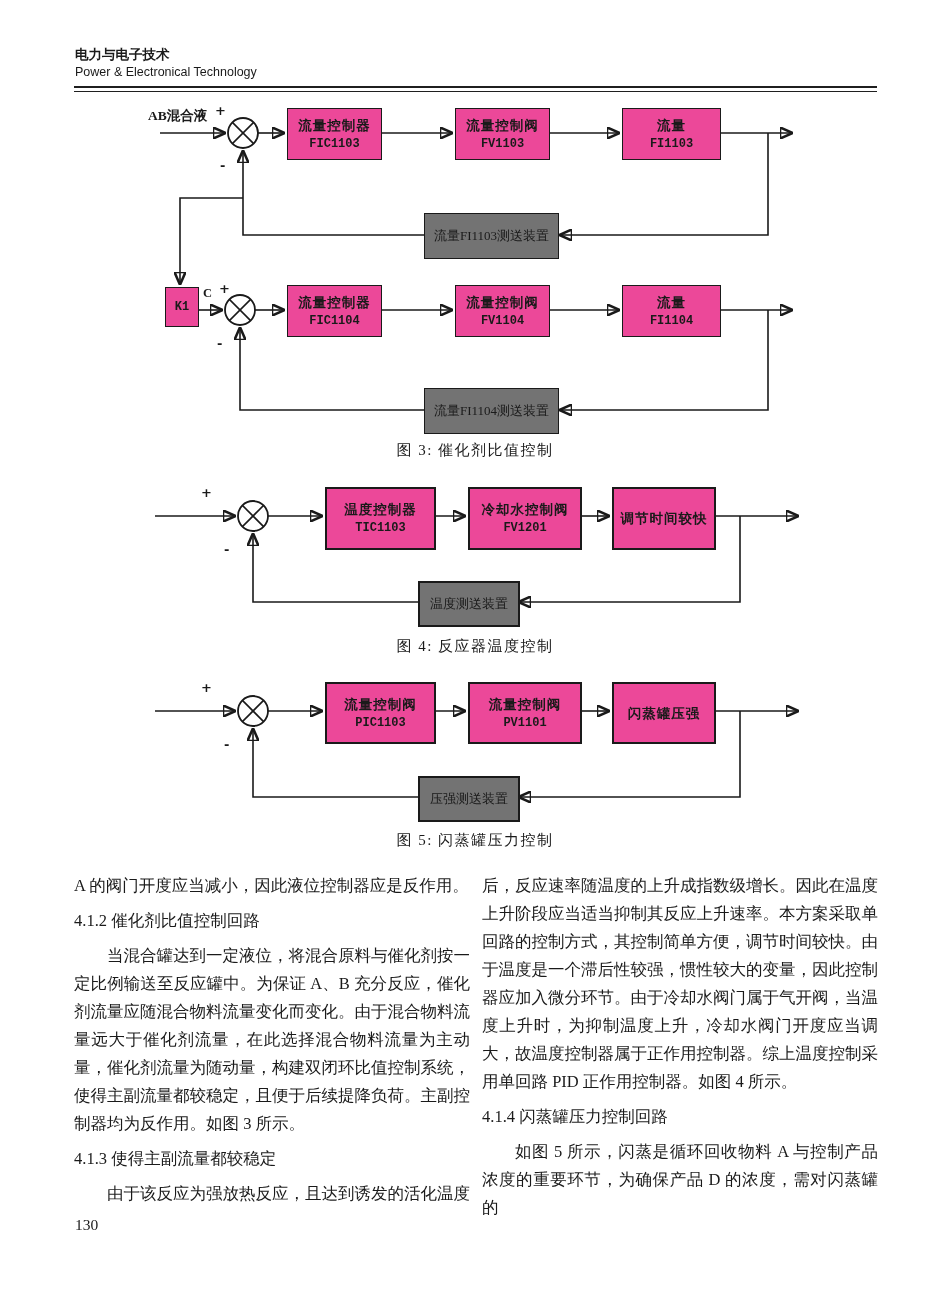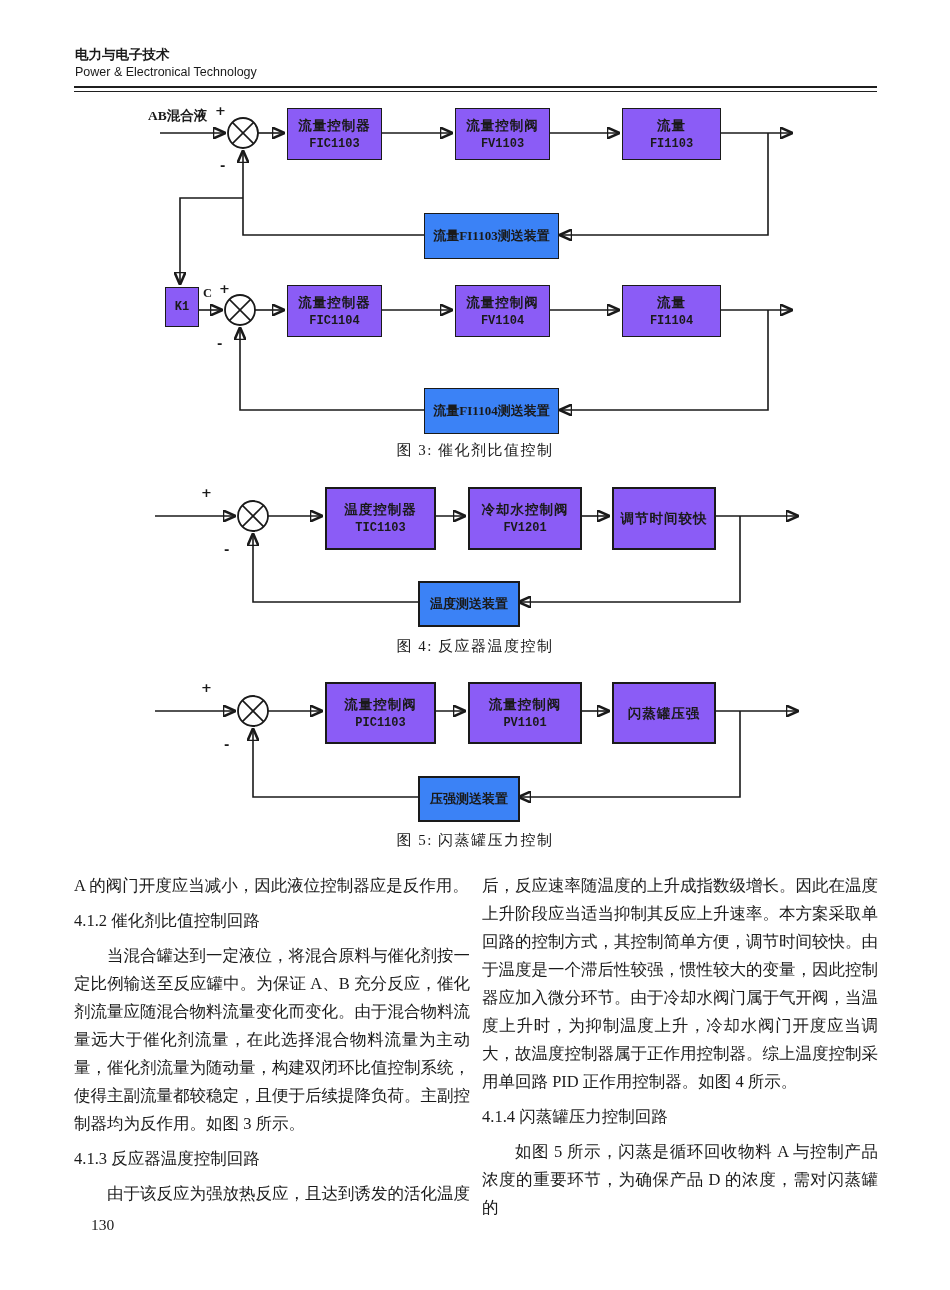--- a/index.html
+++ b/index.html
@@ -16,41 +16,41 @@
   .hdr-en { font-family:"Liberation Sans", sans-serif; font-size:12.5px; line-height:17px; }
   .hdr-right { text-align:right; }
   .dbl-rule { position:absolute; left:74px; top:86px; width:803px; height:3px;
     border-top:2.5px solid #1f1f1f; border-bottom:1.5px solid #1f1f1f; }
 
   
   svg.diag { position:absolute; }
   svg.diag path, svg.diag line { stroke:#1a1a1a; stroke-width:1.6; fill:none; }
   svg.diag circle { stroke:#1a1a1a; stroke-width:1.8; fill:#ffffff; }
   .blk {
-    position:absolute; border:1.6px solid #1a1a1a; background:#8b5cf6;
+    position:absolute; border:1.6px solid #1a1a1a; background:#ec4899;
     display:flex; flex-direction:column; align-items:center; justify-content:center;
     text-align:center;
   }
   .blk.thick { border-width:2.2px; }
   .blk .cn { font-size:13.5px; font-weight:bold; line-height:17px; letter-spacing:1px; }
   .blk .tag { font-size:12px; font-weight:bold; font-family:"Liberation Mono", monospace; line-height:15px; margin-top:3px; letter-spacing:0; }
-  .fb { position:absolute; border:1.6px solid #1a1a1a; background:#3b82f6;
+  .fb { position:absolute; border:1.6px solid #1a1a1a; background:#737373;
     display:flex; align-items:center; justify-content:center;
-    font-size:13px; font-weight:bold; text-align:center; }
+    font-size:13px; font-weight:normal; text-align:center; }
   .fb.thick { border-width:2.2px; }
   .sign { position:absolute; font-weight:bold; font-size:13px; font-family:"DejaVu Sans", sans-serif; }
   .lbl  { position:absolute; font-weight:bold; font-size:13.5px; }
   .cap  { position:absolute; left:0; width:950px; text-align:center; font-size:15px; letter-spacing:1.5px; }
 
   
   .col { position:absolute; width:396px; font-size:16.5px; line-height:28px; text-align:justify; }
   .col p { margin:0; }
   .col p.ind { text-indent:2em; }
   .col p.sec { margin:7px 0; text-align:left; }
-  .pagenum { position:absolute; font-size:15.5px; font-family:"Liberation Serif", serif;margin-left:16px; }
+  .pagenum { position:absolute; font-size:15.5px; font-family:"Liberation Serif", serif; }
 </style>
 </head>
 <body>
 
 <div class="page">
 
   <div class="abs" style="left:75px; top:46px;">
     <div class="hdr-cn">电力与电子技术</div>
     <div class="hdr-en">Power &amp; Electronical Technology</div>
   </div>
@@ -219,21 +219,21 @@
   <div class="fb thick" style="left:418px; top:776px; width:98px; height:42px;">
     <span>压强测送装置</span>
   </div>
 
   <div class="cap" style="top:831px;">图 5: 闪蒸罐压力控制</div>
 
   <div class="col" style="left:74px; top:872px;">
     <p>A 的阀门开度应当减小，因此液位控制器应是反作用。</p>
     <p class="sec">4.1.2 催化剂比值控制回路</p>
     <p class="ind">当混合罐达到一定液位，将混合原料与催化剂按一定比例输送至反应罐中。为保证 A、B 充分反应，催化剂流量应随混合物料流量变化而变化。由于混合物料流量远大于催化剂流量，在此选择混合物料流量为主动量，催化剂流量为随动量，构建双闭环比值控制系统，使得主副流量都较稳定，且便于后续提降负荷。主副控制器均为反作用。如图 3 所示。</p>
-    <p class="sec">4.1.3 反应器温度控制回路</p>
+    <p class="sec">4.1.3 使得主副流量都较稳定</p>
     <p class="ind">由于该反应为强放热反应，且达到诱发的活化温度</p>
   </div>
 
   <div class="col" style="left:482px; top:872px;">
     <p>后，反应速率随温度的上升成指数级增长。因此在温度上升阶段应当适当抑制其反应上升速率。本方案采取单回路的控制方式，其控制简单方便，调节时间较快。由于温度是一个滞后性较强，惯性较大的变量，因此控制器应加入微分环节。由于冷却水阀门属于气开阀，当温度上升时，为抑制温度上升，冷却水阀门开度应当调大，故温度控制器属于正作用控制器。综上温度控制采用单回路 PID 正作用控制器。如图 4 所示。</p>
     <p class="sec">4.1.4 闪蒸罐压力控制回路</p>
     <p class="ind">如图 5 所示，闪蒸是循环回收物料 A 与控制产品浓度的重要环节，为确保产品 D 的浓度，需对闪蒸罐的</p>
   </div>
 
   <div class="pagenum" style="left:75px; top:1216px;">130</div>

